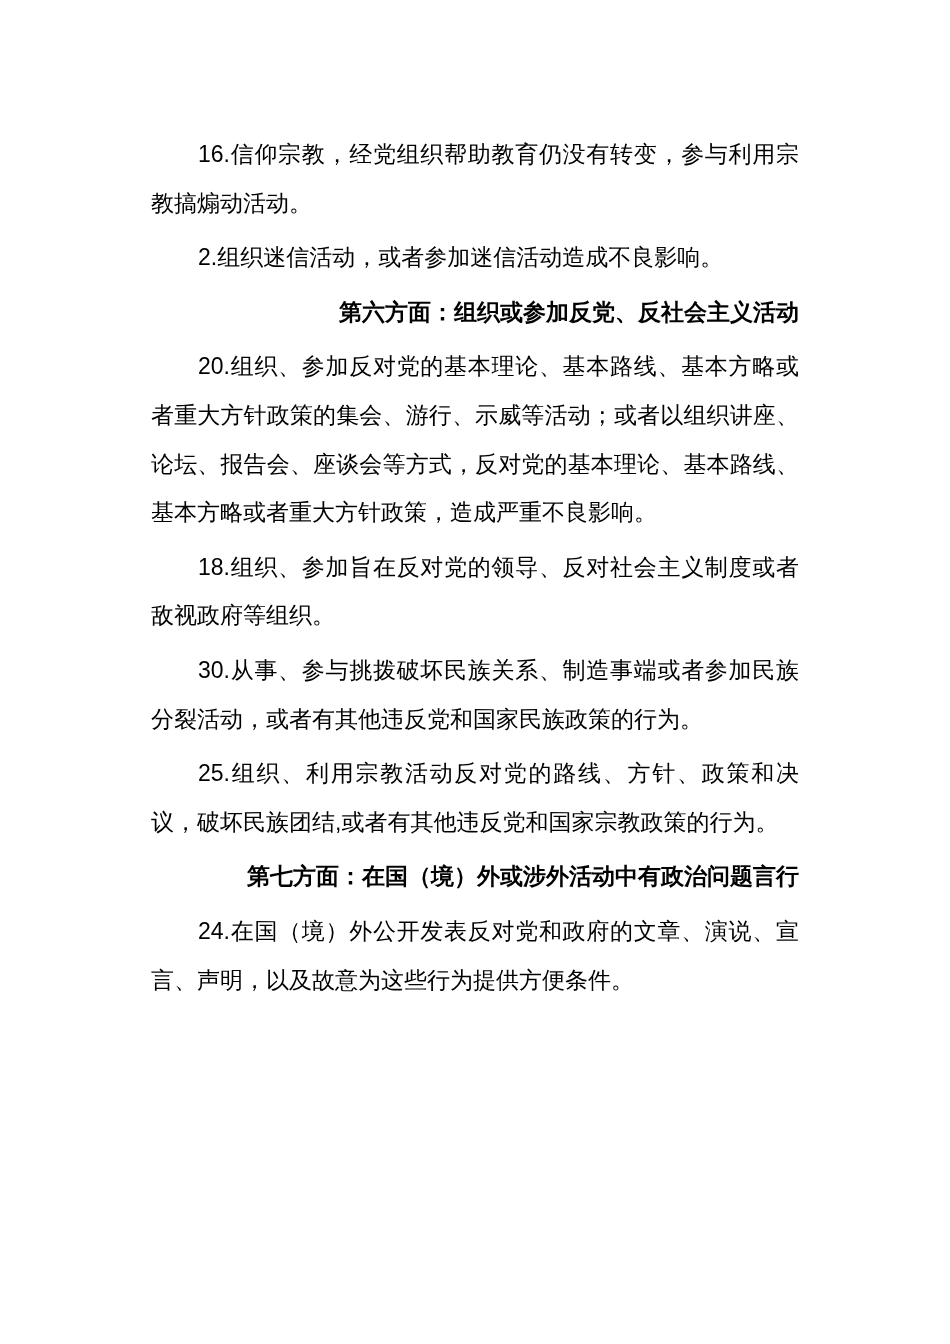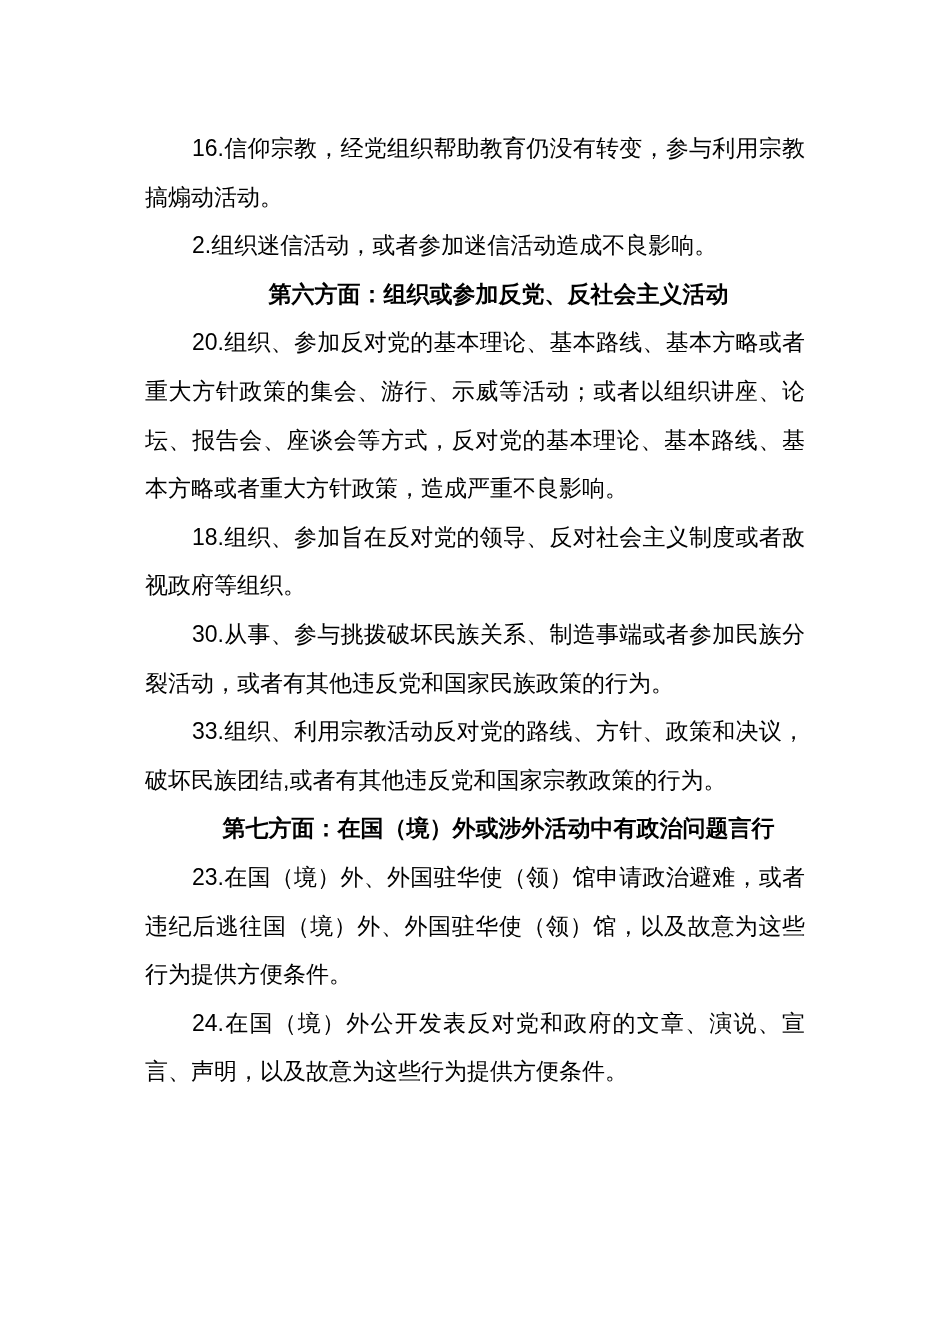--- a/index.html
+++ b/index.html
@@ -14,44 +14,43 @@
     margin: 0 auto;
     background: #ffffff;
     overflow: hidden;
     font-family: "Liberation Sans", sans-serif;
     color: #000000;
   }
   .doc-body {
     padding: 124px 145px 0 145px;
   }
   .para {
-    margin: 0;
+    margin: 6px;
     font-size: 23px;
     line-height: 48.6px;
     text-align: justify;
     text-justify: inter-character;
     text-indent: 47px;
     letter-spacing: 0;
     word-break: break-all;
     color: #000000;
   }
   .para.heading {
     font-weight: bold;
-    text-align: center;
+    text-align: right;
   }
 </style>
 </head>
 <body>
 
 <div class="page">
   <div class="doc-body">
     <p class="para">16.信仰宗教，经党组织帮助教育仍没有转变，参与利用宗教搞煽动活动。</p>
     <p class="para">2.组织迷信活动，或者参加迷信活动造成不良影响。</p>
     <p class="para heading">第六方面：组织或参加反党、反社会主义活动</p>
     <p class="para">20.组织、参加反对党的基本理论、基本路线、基本方略或者重大方针政策的集会、游行、示威等活动；或者以组织讲座、论坛、报告会、座谈会等方式，反对党的基本理论、基本路线、基本方略或者重大方针政策，造成严重不良影响。</p>
     <p class="para">18.组织、参加旨在反对党的领导、反对社会主义制度或者敌视政府等组织。</p>
     <p class="para">30.从事、参与挑拨破坏民族关系、制造事端或者参加民族分裂活动，或者有其他违反党和国家民族政策的行为。</p>
-    <p class="para">33.组织、利用宗教活动反对党的路线、方针、政策和决议，破坏民族团结,或者有其他违反党和国家宗教政策的行为。</p>
+    <p class="para">25.组织、利用宗教活动反对党的路线、方针、政策和决议，破坏民族团结,或者有其他违反党和国家宗教政策的行为。</p>
     <p class="para heading">第七方面：在国（境）外或涉外活动中有政治问题言行</p>
-    <p class="para">23.在国（境）外、外国驻华使（领）馆申请政治避难，或者违纪后逃往国（境）外、外国驻华使（领）馆，以及故意为这些行为提供方便条件。</p>
     <p class="para">24.在国（境）外公开发表反对党和政府的文章、演说、宣言、声明，以及故意为这些行为提供方便条件。</p>
   </div>
 </div>
 
 </body></html>

